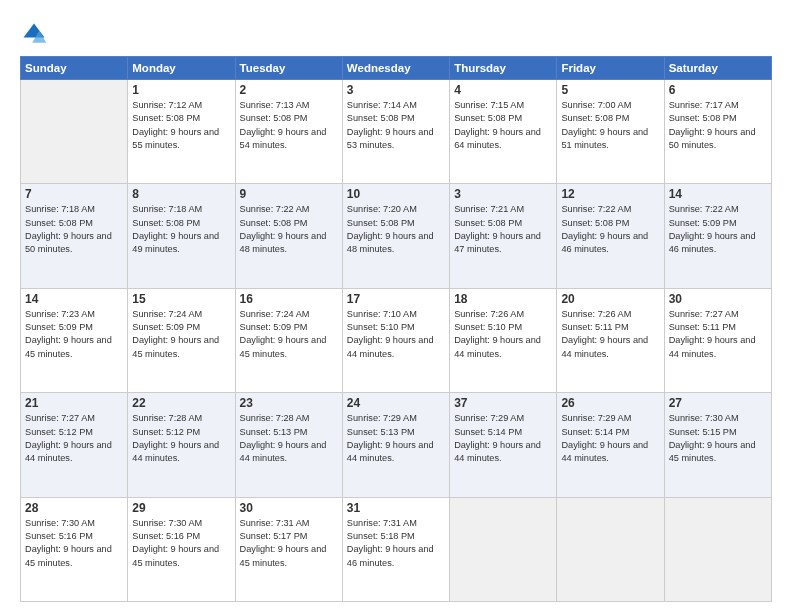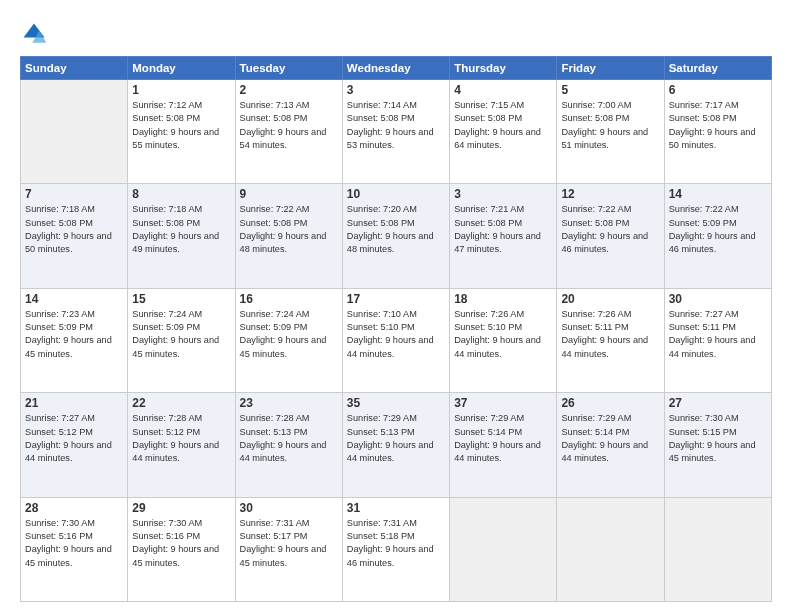--- a/index.html
+++ b/index.html
@@ -234,21 +234,21 @@
           </td>
           <td>
             <span class="day-num">22</span>
             <div class="day-info"><span>Sunrise: 7:28 AM</span><br><span>Sunset: 5:12 PM</span><br><span>Daylight: 9 hours and 44 minutes.</span></div>
           </td>
           <td>
             <span class="day-num">23</span>
             <div class="day-info"><span>Sunrise: 7:28 AM</span><br><span>Sunset: 5:13 PM</span><br><span>Daylight: 9 hours and 44 minutes.</span></div>
           </td>
           <td>
-            <span class="day-num">35</span>
+            <span class="day-num">24</span>
             <div class="day-info"><span>Sunrise: 7:29 AM</span><br><span>Sunset: 5:13 PM</span><br><span>Daylight: 9 hours and 44 minutes.</span></div>
           </td>
           <td>
             <span class="day-num">37</span>
             <div class="day-info"><span>Sunrise: 7:29 AM</span><br><span>Sunset: 5:14 PM</span><br><span>Daylight: 9 hours and 44 minutes.</span></div>
           </td>
           <td>
             <span class="day-num">26</span>
             <div class="day-info"><span>Sunrise: 7:29 AM</span><br><span>Sunset: 5:14 PM</span><br><span>Daylight: 9 hours and 44 minutes.</span></div>
           </td>

